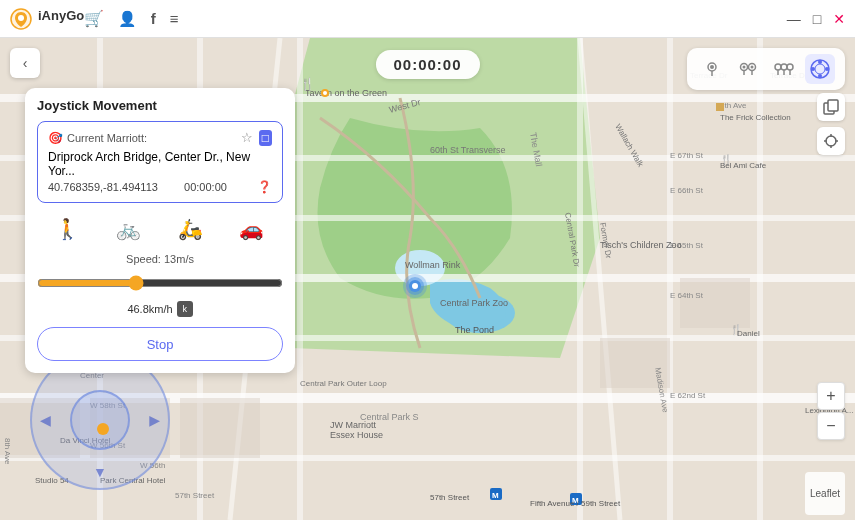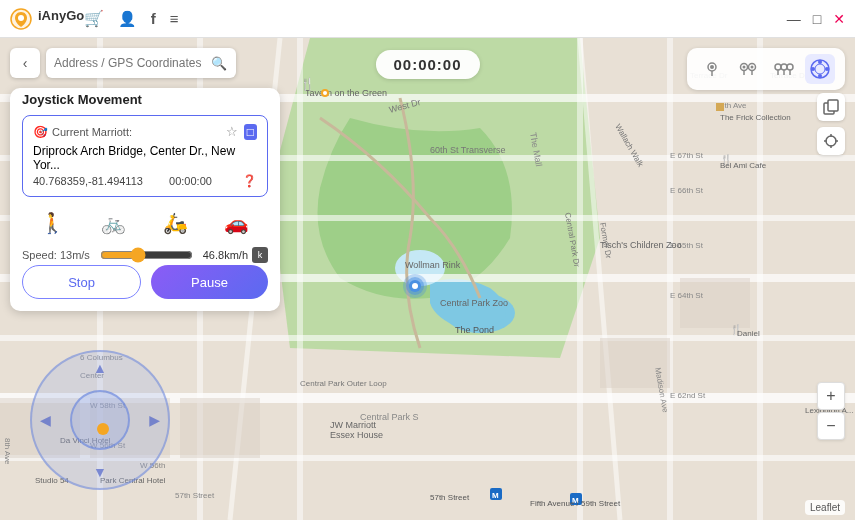--- a/index.html
+++ b/index.html
@@ -63,23 +63,23 @@
     
     #timer-display {
       position: absolute; top: 12px; left: 50%; transform: translateX(-50%);
       background: rgba(255,255,255,0.95); border-radius: 20px;
       padding: 6px 18px; font-size: 15px; font-weight: 600; color: #333;
       box-shadow: 0 1px 4px rgba(0,0,0,0.15); z-index: 50; letter-spacing: 1px;
     }
 
     
     #joystick-panel {
-      position: absolute; top: 50px; left: 10px; width: 270px;
+      position: absolute; top: 50px; left: 25px; width: 270px;
       background: #fff; border-radius: 10px;
-      box-shadow: 0 2px 10px rgba(0,0,0,0.18); z-index: 60; padding: 4px 12px 12px;
+      box-shadow: 0 2px 10px rgba(0,0,0,0.18); z-index: 60; padding: 10px 12px 12px;
     }
     #joystick-panel .panel-title {
       font-size: 13px; font-weight: 600; color: #222; margin-bottom: 8px;
     }
 
     
     .location-box {
       border: 1.5px solid #5b6af0; border-radius: 8px; padding: 8px 10px;
       margin-bottom: 10px; position: relative;
     }
@@ -101,21 +101,21 @@
     
     .transport-row {
       display: flex; align-items: center; justify-content: space-around;
       margin-bottom: 8px; padding: 4px 0;
     }
     .transport-icon { font-size: 20px; color: #555; cursor: pointer; }
     .transport-icon.active { color: #5b6af0; }
 
     
     .speed-row {
-      display: flex; align-items: center; gap: 10px; margin-bottom: 2px;
+      display: flex; align-items: center; gap: 10px; margin-bottom: 10px; flex-direction: column;
     }
     .speed-label { font-size: 11px; color: #555; white-space: nowrap; }
     .speed-slider { width: 100%; accent-color: #f5a623; }
     .speed-info { display: flex; align-items: center; gap: 4px; }
     .speed-kmh { font-size: 11px; color: #333; }
     .speed-k-badge {
       width: 16px; height: 16px; background: #555; color: #fff;
       font-size: 9px; border-radius: 3px; display: flex; align-items: center; justify-content: center;
     }
 
@@ -181,21 +181,21 @@
     .side-tool-btn {
       width: 28px; height: 28px; background: #fff; border-radius: 6px;
       display: flex; align-items: center; justify-content: center;
       box-shadow: 0 1px 3px rgba(0,0,0,0.15); cursor: pointer; font-size: 14px; color: #666;
     }
 
     
     #leaflet-badge {
       position: absolute; bottom: 5px; right: 10px;
       background: rgba(255,255,255,0.85); border-radius: 4px;
-      padding: 2px 5px; font-size: 10px; color: #555; z-index: 50;
+      padding: 16px 5px; font-size: 10px; color: #555; z-index: 50;
     }
 
     
     #map-svg { position: absolute; inset: 0; }
   </style>
 </head>
 <body>
 
 <div id="titlebar">
   <div class="logo">
@@ -329,24 +329,20 @@
     <text x="140" y="430" font-size="8" fill="#888" font-family="sans-serif">W 56th</text>
     <text x="175" y="460" font-size="8" fill="#888" font-family="sans-serif">57th Street</text>
 
     <text x="5" y="400" font-size="8" fill="#888" font-family="sans-serif" transform="rotate(90,5,400)">8th Ave</text>
 
     <text x="300" y="348" font-size="8" fill="#777" font-family="sans-serif">Central Park Outer Loop</text>
   </svg>
 
   <div id="search-bar">
     <div class="back-btn">‹</div>
-    <div class="search-input-wrap">
-      <input type="text" placeholder="Address / GPS Coordinates" style="">
-      <span class="search-icon">🔍</span>
-    </div>
   </div>
 
   <div id="timer-display">
     <span>00:00:00</span>
   </div>
 
   <div id="top-right-tools">
     <div class="tool-icon-btn">
       <svg width="18" height="18" viewBox="0 0 18 18">
           <circle cx="9" cy="7" r="4" fill="none" stroke="#888" stroke-width="1.5"></circle>
@@ -423,23 +419,20 @@
         <div class="speed-k-badge">
           <span>k</span>
         </div>
       </div>
     </div>
 
     <div class="button-row">
       <button class="btn-stop">
         <span>Stop</span>
       </button>
-      <button class="btn-pause">
-        <span>Pause</span>
-      </button>
     </div>
   </div>
 
   <div id="joystick-control">
     <div class="joystick-outer">
       <span class="joystick-dir joystick-up">▲</span>
       <span class="joystick-dir joystick-down">▼</span>
       <span class="joystick-dir joystick-left">◀</span>
       <span class="joystick-dir joystick-right">▶</span>
       <div class="joystick-inner">

